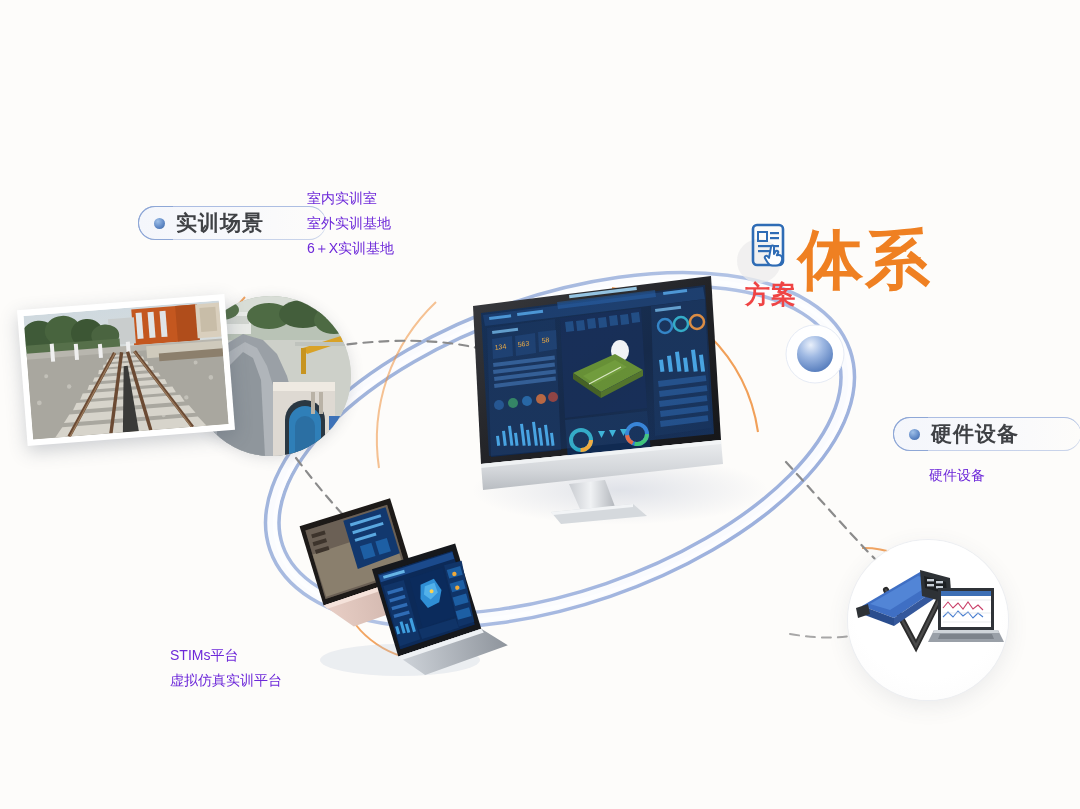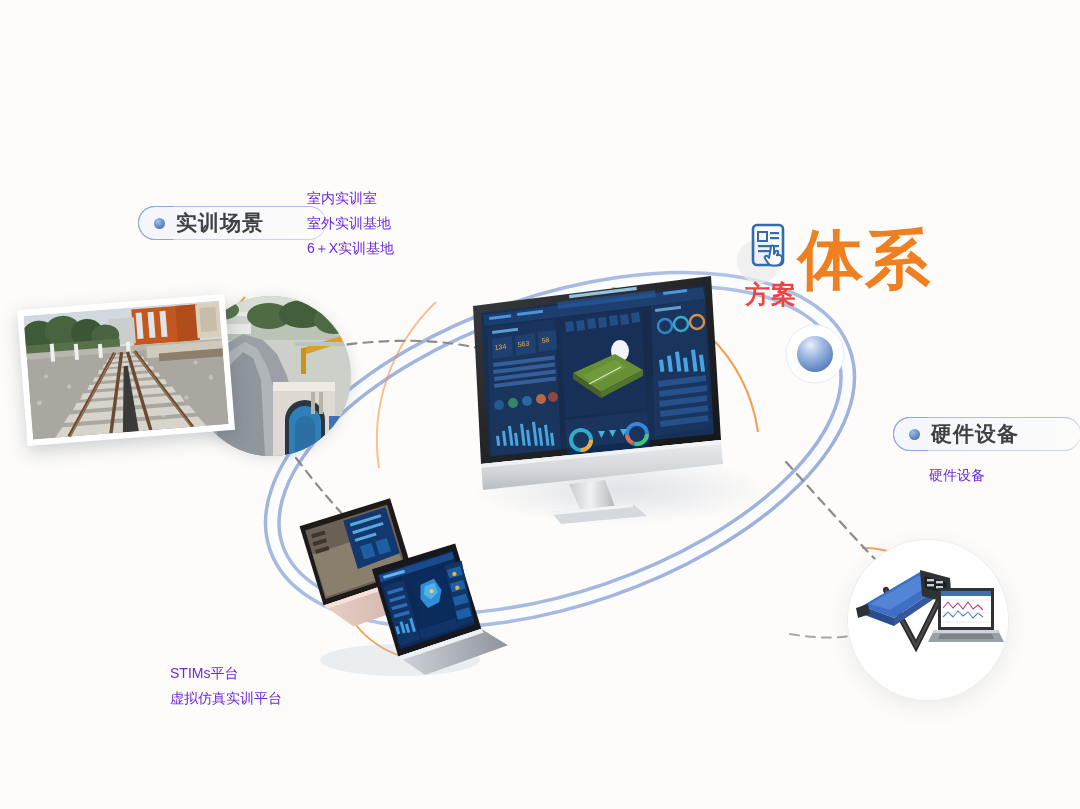--- a/index.html
+++ b/index.html
@@ -581,18 +581,18 @@
   <div class="abs" style="left:893px;top:417px;">
     <div class="pill" style="width:146px;">
       <span class="pill-dot"></span>
       <span class="pill-label">硬件设备</span>
     </div>
   </div>
   <div class="abs sub" style="left:929px;top:463px;">
     <div>硬件设备</div>
   </div>
 
-  <div class="abs sub" style="left:170px;top:661px;">
+  <div class="abs sub" style="left:170px;top:643px;">
     <div>STIMs平台</div>
     <div>虚拟仿真实训平台</div>
   </div>
 
 </div>
 
 </body></html>

